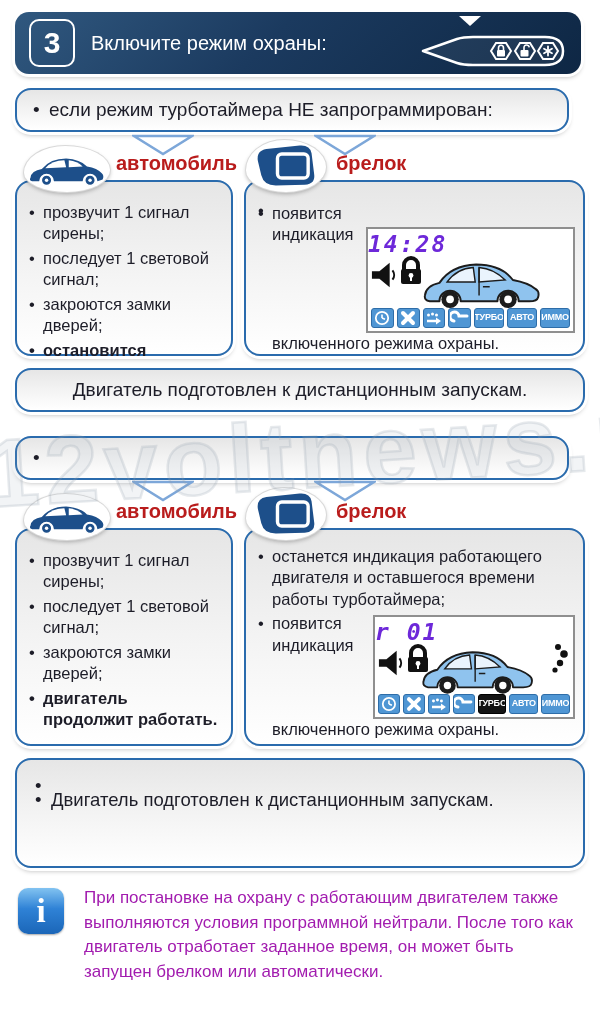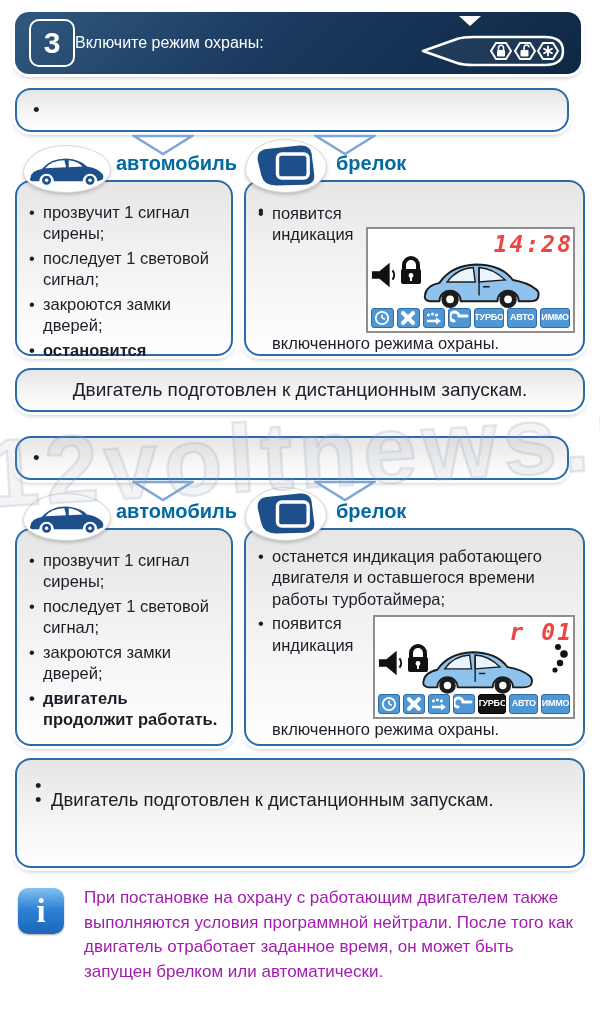--- a/index.html
+++ b/index.html
@@ -9,49 +9,49 @@
          background:linear-gradient(180deg,#e6e6e6 0%,#f2f2f2 45%,#ffffff 100%);
          box-shadow:0 0 0 3px #ffffff,0 3px 5px rgba(0,0,0,0.28);}
   
   .hdr{position:absolute;left:15px;top:12px;width:566px;height:62px;border-radius:14px;
        background:linear-gradient(135deg,#30587f 0%,#1b3a5f 45%,#0e2744 100%);
        box-shadow:0 0 0 3px #ffffff,0 3px 5px rgba(0,0,0,0.3);
        display:flex;align-items:center;}
   .step{margin-left:14px;width:42px;height:44px;border:2.5px solid #fff;border-radius:10px;
         display:flex;align-items:center;justify-content:center;
         font-size:30px;font-weight:bold;color:#fff;}
-  .hdr-title{margin-left:0;font-size:16px;color:#fff;}
+  .hdr-title{margin-left:16px;font-size:20px;color:#fff;}
   .fob-wrap{position:absolute;right:12px;top:3px;width:152px;height:58px;}
   .fob-tri{position:absolute;left:42px;top:1px;width:0;height:0;
            border-left:11px solid transparent;border-right:11px solid transparent;
            border-top:10px solid #ffffff;}
   .fob-svg{position:absolute;left:0;bottom:1px;}
   
   .bar{height:40px;display:flex;align-items:center;padding-left:16px;font-size:19px;}
   .dot-lead{width:16px;flex:none;color:#1d1d28;}
   
   .arrow{position:absolute;width:62px;height:22px;}
   
   .blob{position:absolute;background:#fff;display:flex;align-items:center;justify-content:center;
         border-radius:48% 52% 50% 50% / 58% 52% 48% 42%;
         box-shadow:0 0 0 1px #d9d9d9,0 2px 4px rgba(0,0,0,0.28);z-index:3;}
-  .col-label{position:absolute;font-size:20px;font-weight:bold;color:#0369a1;z-index:3;}
+  .col-label{position:absolute;font-size:20px;font-weight:bold;color:#b91c1c;z-index:3;}
   
   .blist{list-style:none;margin:0;padding:16px 10px 8px 12px;}
   .blist li{position:relative;padding-left:14px;margin-bottom:3px;
             font-size:16.5px;line-height:1.3;color:#1d1d28;}
   .blist .dot{position:absolute;left:0;top:0;}
   .blist .bold{font-weight:bold;}
   
   .lcd{float:right;position:relative;width:205px;height:102px;background:#fff;
        border:2px solid #8f8f8f;margin:24px 0 0 8px;}
   .lcd.lcd2{width:198px;height:100px;margin-top:2px;margin-left:12px;}
-  .lcd-clock{position:absolute;top:1px;left:0;right:0;text-align:right;
+  .lcd-clock{position:absolute;top:1px;left:0;right:0;text-align:left;
              font-family:"DejaVu Sans Mono",monospace;font-style:italic;font-weight:bold;
-             font-size:23px;letter-spacing:2px;color:#ef4444;}
+             font-size:23px;letter-spacing:2px;color:#6d28d9;}
   .lcd-horn{position:absolute;left:3px;top:32px;}
   .lcd-lock{position:absolute;left:30px;top:27px;}
   .lcd-car{position:absolute;left:50px;top:22px;}
   .lcd2 .lcd-car{left:42px;}
   .lcd-exhaust{position:absolute;right:2px;top:26px;}
   .lcd-badges{position:absolute;left:3px;right:3px;bottom:3px;height:20px;
               display:flex;gap:3px;}
   .lcd-badge{flex:1;background:#4f96d4;border:1px solid #2e6da8;border-radius:3px;
              color:#fff;display:flex;align-items:center;justify-content:center;overflow:hidden;}
   .lcd-badge.text{flex:1.35;font-size:9px;font-weight:bold;letter-spacing:-0.2px;}
@@ -106,20 +106,21 @@
               <path d="M-4,-2.3 L4,2.3"></path>
               <path d="M4,-2.3 L-4,2.3"></path>
           </g>
         </g>
       </svg>
     </div>
   </div>
 
   <div class="panel bar" style="left:15px;top:88px;width:534px;">
     <span class="dot-lead">•</span>
+    <span>если режим турботаймера НЕ запрограммирован:</span>
   </div>
 
   <svg class="arrow" style="left:132px;top:134px;" viewBox="0 0 62 22">
     <polygon points="2,2 60,2 31,20" fill="#fff" stroke="#7da7d9" stroke-width="2.5"></polygon>
     </svg>
   <svg class="arrow" style="left:314px;top:134px;" viewBox="0 0 62 22">
     <polygon points="2,2 60,2 31,20" fill="#fff" stroke="#7da7d9" stroke-width="2.5"></polygon>
     </svg>
 
   <div class="blob" style="left:24px;top:146px;width:86px;height:46px;">

